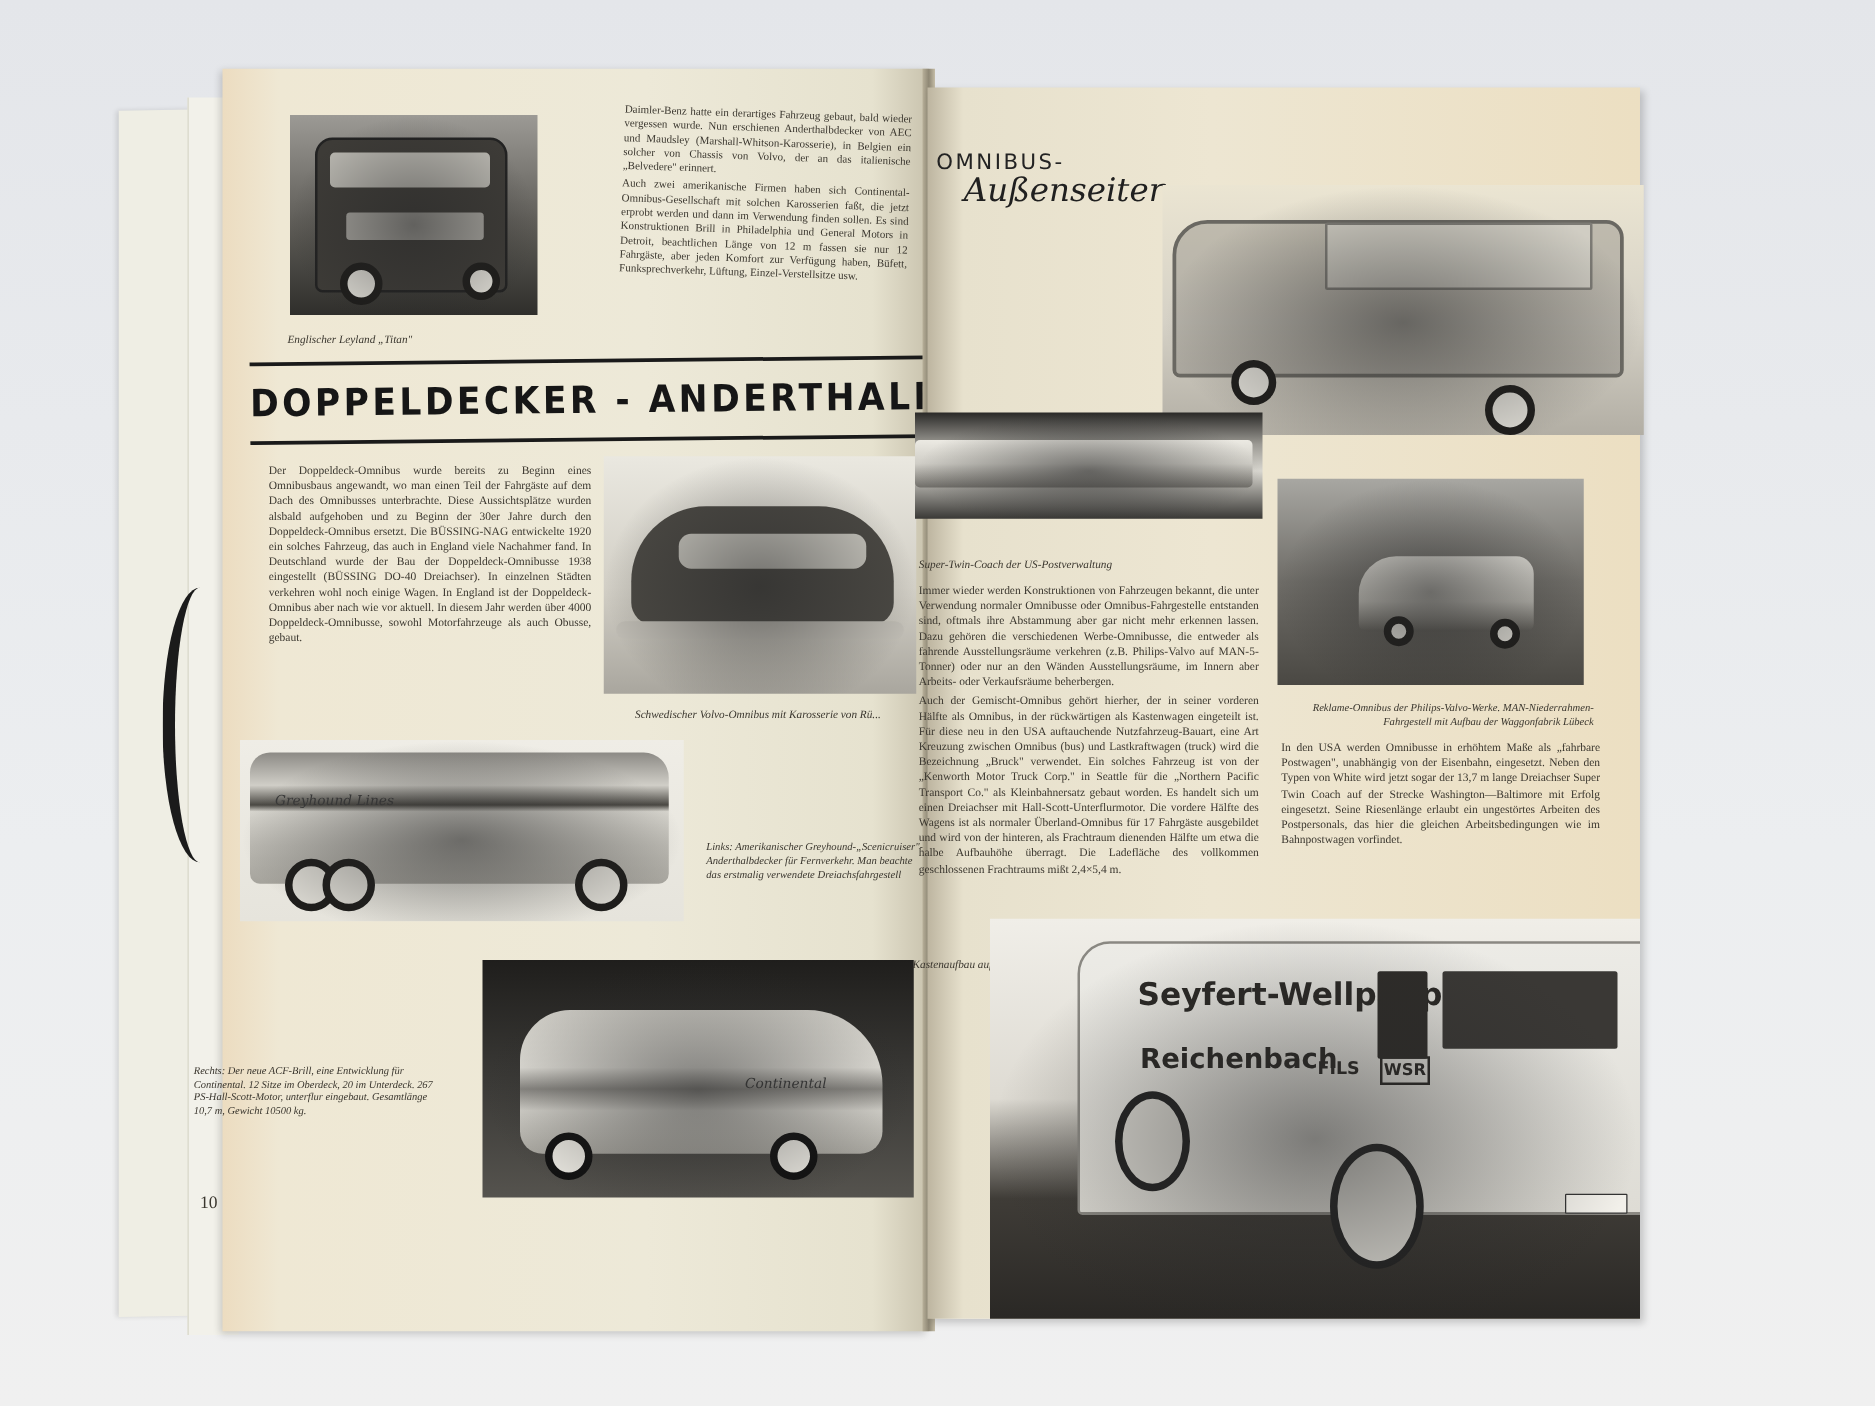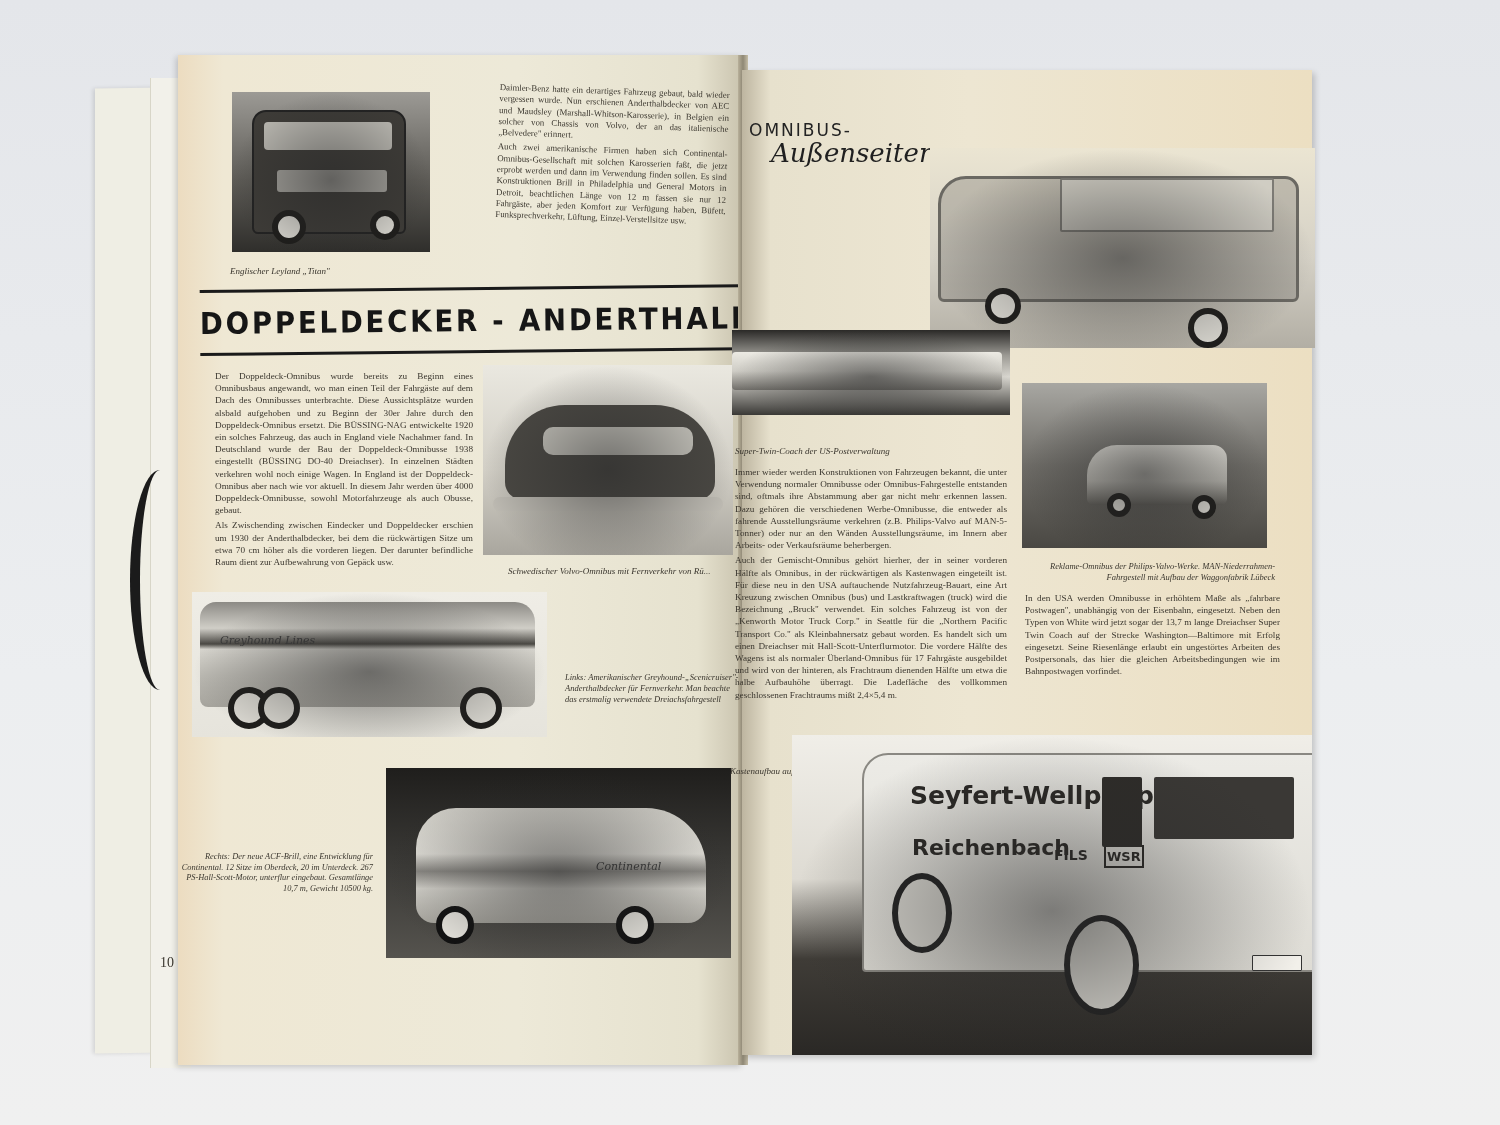--- a/index.html
+++ b/index.html
@@ -54,46 +54,45 @@
   <p>Daimler-Benz hatte ein derartiges Fahrzeug gebaut, bald wieder vergessen wurde. Nun erschienen Anderthalbdecker von AEC und Maudsley (Marshall-Whitson-Karosserie), in Belgien ein solcher von Chassis von Volvo, der an das italienische „Belvedere" erinnert.</p>
   <p>Auch zwei amerikanische Firmen haben sich Continental-Omnibus-Gesellschaft mit solchen Karosserien faßt, die jetzt erprobt werden und dann im Verwendung finden sollen. Es sind Konstruktionen Brill in Philadelphia und General Motors in Detroit, beachtlichen Länge von 12 m fassen sie nur 12 Fahrgäste, aber jeden Komfort zur Verfügung haben, Büfett, Funksprechverkehr, Lüftung, Einzel-Verstellsitze usw.</p>
 </div>
 
 <div class="banner">
   <span>DOPPELDECKER - ANDERTHALBDECKER</span>
 </div>
 
 <div class="txt" style="left:215px;top:370px;width:258px;">
   <p>Der Doppeldeck-Omnibus wurde bereits zu Beginn eines Omnibusbaus angewandt, wo man einen Teil der Fahrgäste auf dem Dach des Omnibusses unterbrachte. Diese Aussichtsplätze wurden alsbald aufgehoben und zu Beginn der 30er Jahre durch den Doppeldeck-Omnibus ersetzt. Die BÜSSING-NAG entwickelte 1920 ein solches Fahrzeug, das auch in England viele Nachahmer fand. In Deutschland wurde der Bau der Doppeldeck-Omnibusse 1938 eingestellt (BÜSSING DO-40 Dreiachser). In einzelnen Städten verkehren wohl noch einige Wagen. In England ist der Doppeldeck-Omnibus aber nach wie vor aktuell. In diesem Jahr werden über 4000 Doppeldeck-Omnibusse, sowohl Motorfahrzeuge als auch Obusse, gebaut.</p>
-  <p>Als Zwischending zwischen Eindecker und Doppeldecker erschien um 1930 der Anderthalbdecker, bei dem die rückwärtigen Sitze um etwa 70 cm höher als die vorderen liegen. Der darunter befindliche Raum dient zur Aufbewahrung von Gepäck usw.</p>
 </div>
 
 <div class="photo ph-light" style="left:483px;top:365px;width:250px;height:190px;">
   <div class="veh" style="left:22px;top:40px;width:210px;height:95px;background:#4a4843;border-radius:60px 60px 18px 18px;"></div>
   <div class="veh" style="left:60px;top:62px;width:150px;height:28px;background:#c9c7bf;border-radius:10px;"></div>
   <div class="veh" style="left:10px;top:132px;width:230px;height:14px;background:#bdbab2;border-radius:8px;"></div>
 </div>
-<div class="cap" style="left:508px;top:566px;">Schwedischer Volvo-Omnibus mit Fernverkehr von Rü...</div>
+<div class="cap" style="left:508px;top:566px;">Schwedischer Volvo-Omnibus mit Karosserie von Rü...</div>
 
 <div class="photo ph-light" style="left:192px;top:592px;width:355px;height:145px;background:linear-gradient(180deg,#efede6 0%,#e6e4dc 100%);">
   <div class="veh" style="left:8px;top:10px;width:335px;height:105px;background:linear-gradient(180deg,#8c8a85 0%,#d0cec7 25%,#4a4843 40%,#d6d4cd 45%,#bcbab3 70%,#a5a39c 100%);border-radius:16px 20px 8px 8px;"></div>
   <div class="busline" style="left:28px;top:42px;">Greyhound Lines</div>
   <div class="wheel" style="left:36px;top:95px;width:42px;height:42px;"></div>
   <div class="wheel" style="left:66px;top:95px;width:42px;height:42px;"></div>
   <div class="wheel" style="left:268px;top:95px;width:42px;height:42px;"></div>
 </div>
 <div class="cap" style="left:565px;top:672px;width:175px;font-size:8.5px;">Links: Amerikanischer Greyhound-„Scenicruiser"-Anderthalbdecker für Fernverkehr. Man beachte das erstmalig verwendete Dreiachsfahrgestell</div>
 
 <div class="photo ph-dark" style="left:386px;top:768px;width:345px;height:190px;background:linear-gradient(180deg,#1f1e1c 0%,#3a3936 50%,#55534e 100%);">
   <div class="veh" style="left:30px;top:40px;width:290px;height:115px;background:linear-gradient(180deg,#cfcdc6 0%,#e2e0d9 40%,#8c8a85 55%,#d6d4cd 70%,#a8a69f 100%);border-radius:40px 60px 18px 18px;"></div>
   <div class="busline" style="left:210px;top:92px;">Continental</div>
   <div class="wheel" style="left:50px;top:138px;width:38px;height:38px;border-color:#111;background:#e9e7e0;"></div>
   <div class="wheel" style="left:230px;top:138px;width:38px;height:38px;border-color:#111;background:#e9e7e0;"></div>
 </div>
-<div class="cap" style="left:173px;top:852px;width:200px;font-size:8.4px;line-height:10.5px;text-align:right;">Rechts: Der neue ACF-Brill, eine Entwicklung für Continental. 12 Sitze im Oberdeck, 20 im Unterdeck. 267 PS-Hall-Scott-Motor, unterflur eingebaut. Gesamtlänge 10,7 m, Gewicht 10500 kg.</div>
+<div class="cap" style="left:155px;top:852px;width:200px;font-size:8.4px;line-height:10.5px;">Rechts: Der neue ACF-Brill, eine Entwicklung für Continental. 12 Sitze im Oberdeck, 20 im Unterdeck. 267 PS-Hall-Scott-Motor, unterflur eingebaut. Gesamtlänge 10,7 m, Gewicht 10500 kg.</div>
 
 <div class="pagenum">10</div>
 
 <div class="spine"></div>
 
 <div class="page-right"></div>
 
 <div class="title-r">
   <div class="omni">OMNIBUS-</div>
   <div class="script">Außenseiter</div>

